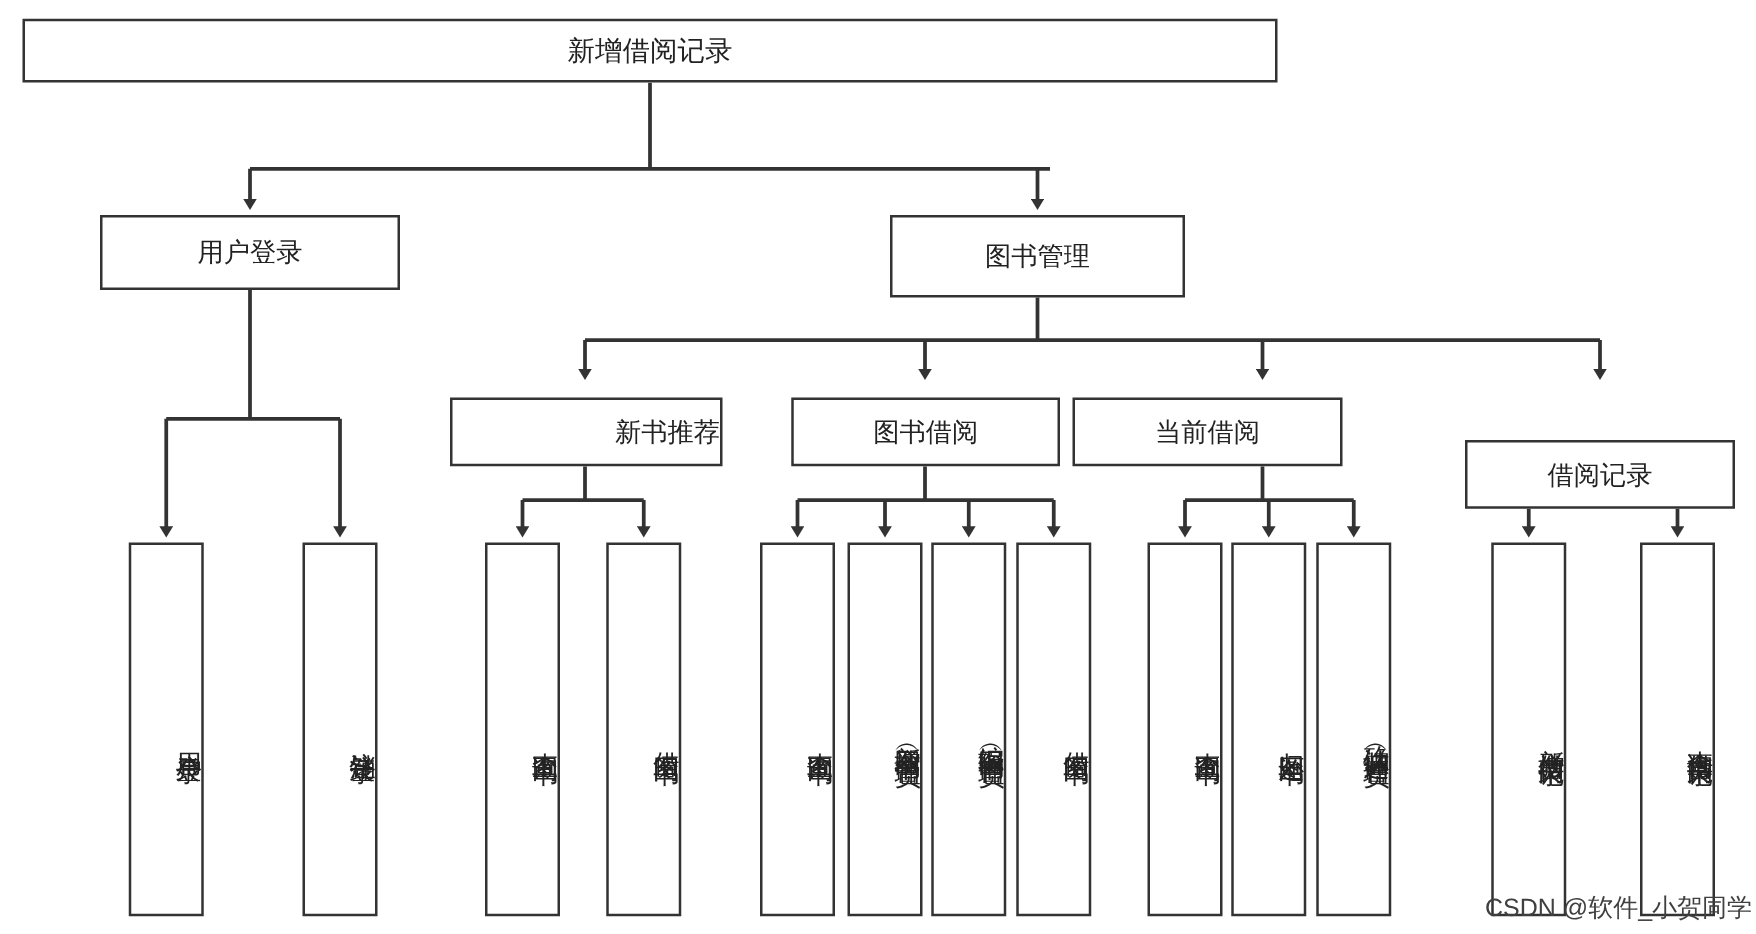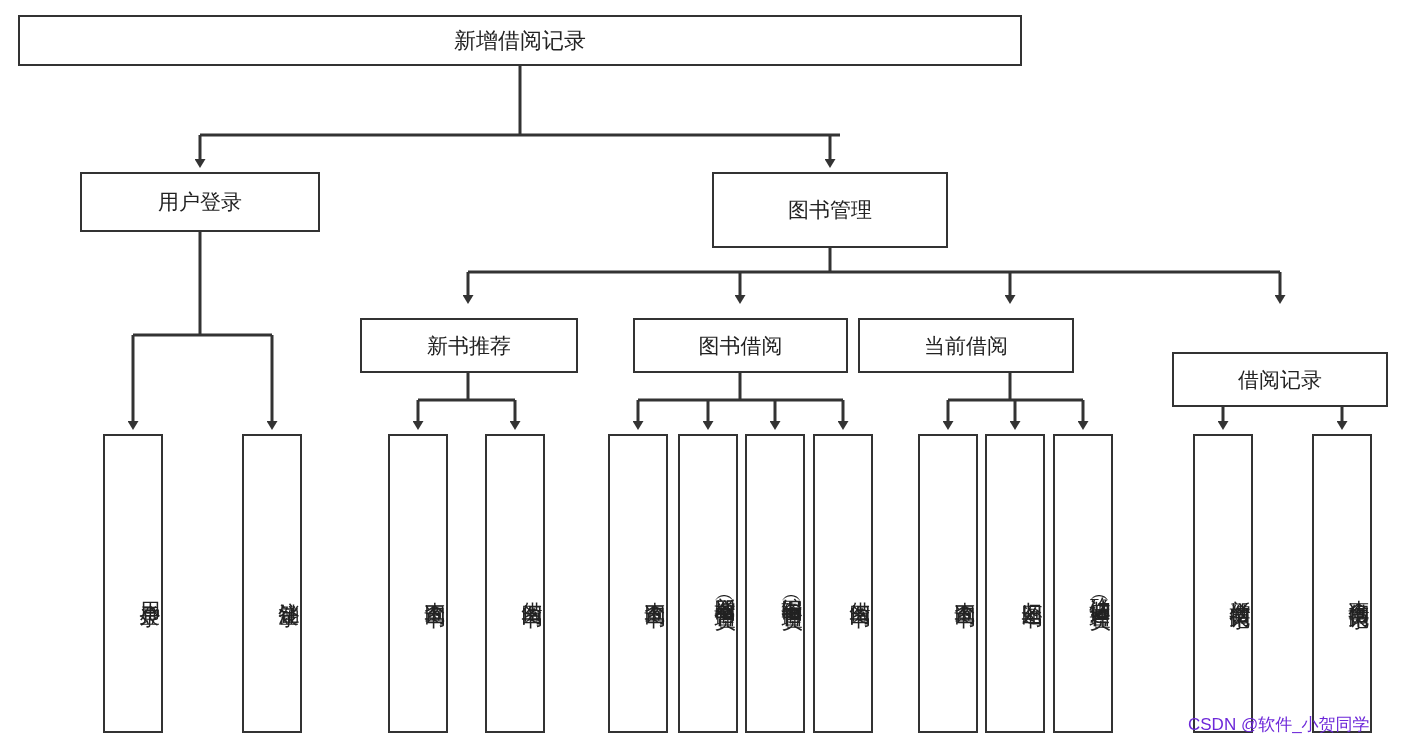--- a/index.html
+++ b/index.html
@@ -51,22 +51,22 @@
   svg#wires {
     position: absolute;
     left: 0;
     top: 0;
     width: 1405px;
     height: 747px;
     pointer-events: none;
   }
   .watermark {
     position: absolute;
-    font-size: 17px;
-    color: #6d28d9;
+    font-size: 20px;
+    color: #404040;
     white-space: nowrap;
     left: 1188px;
     top: 713px;
   }
 </style>
 </head>
 <body>
 
 <div id="canvas">
 
@@ -120,25 +120,25 @@
     </g>
   </svg>
 
   <div class="node root" style="left:18px; top:15px; width:1004px; height:51px;">
     <span>新增借阅记录</span>
   </div>
 
   <div class="node level2" style="left:80px; top:172px; width:240px; height:60px;">
     <span>用户登录</span>
   </div>
-  <div class="node level2" style="left:712px; top:172px; width:236px; height:76px;">
+  <div class="node level2" style="left:712px; top:172px; width:236px; height:66px;">
     <span>图书管理</span>
   </div>
 
-  <div class="node level2" style="left:360px; top:318px; width:218px; height:55px;">
+  <div class="node level2" style="left:360px; top:318px; width:218px; height:55px;justify-content:flex-end;">
     <span>新书推荐</span>
   </div>
   <div class="node level2" style="left:633px; top:318px; width:215px; height:55px;justify-content:center;">
     <span>图书借阅</span>
   </div>
   <div class="node level2" style="left:858px; top:318px; width:216px; height:55px;">
     <span>当前借阅</span>
   </div>
   <div class="node level2" style="left:1172px; top:318px; width:216px; height:55px;margin-top:34px;">
     <span>借阅记录</span>

